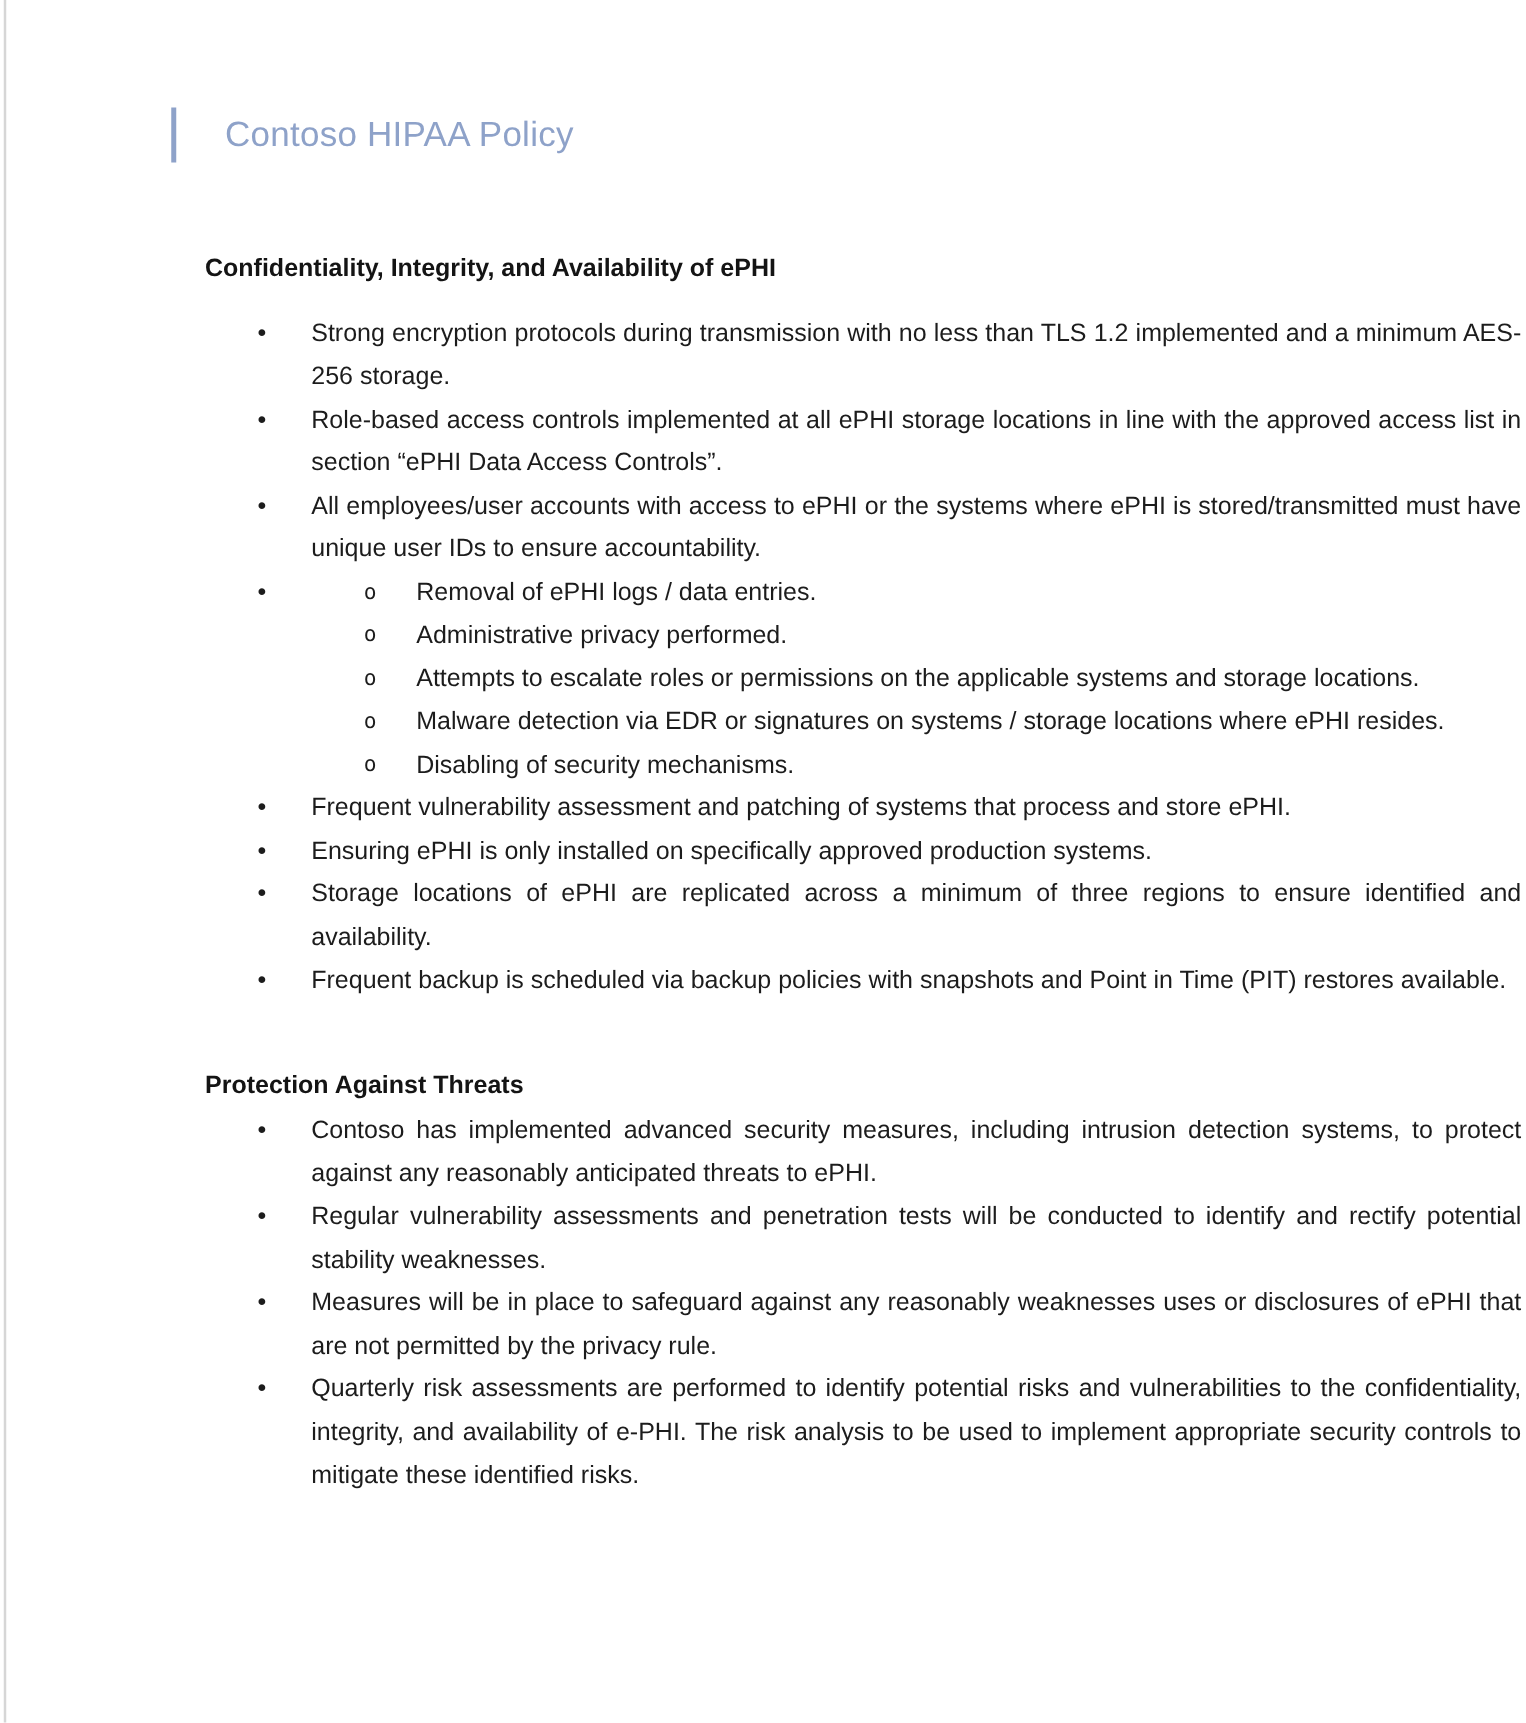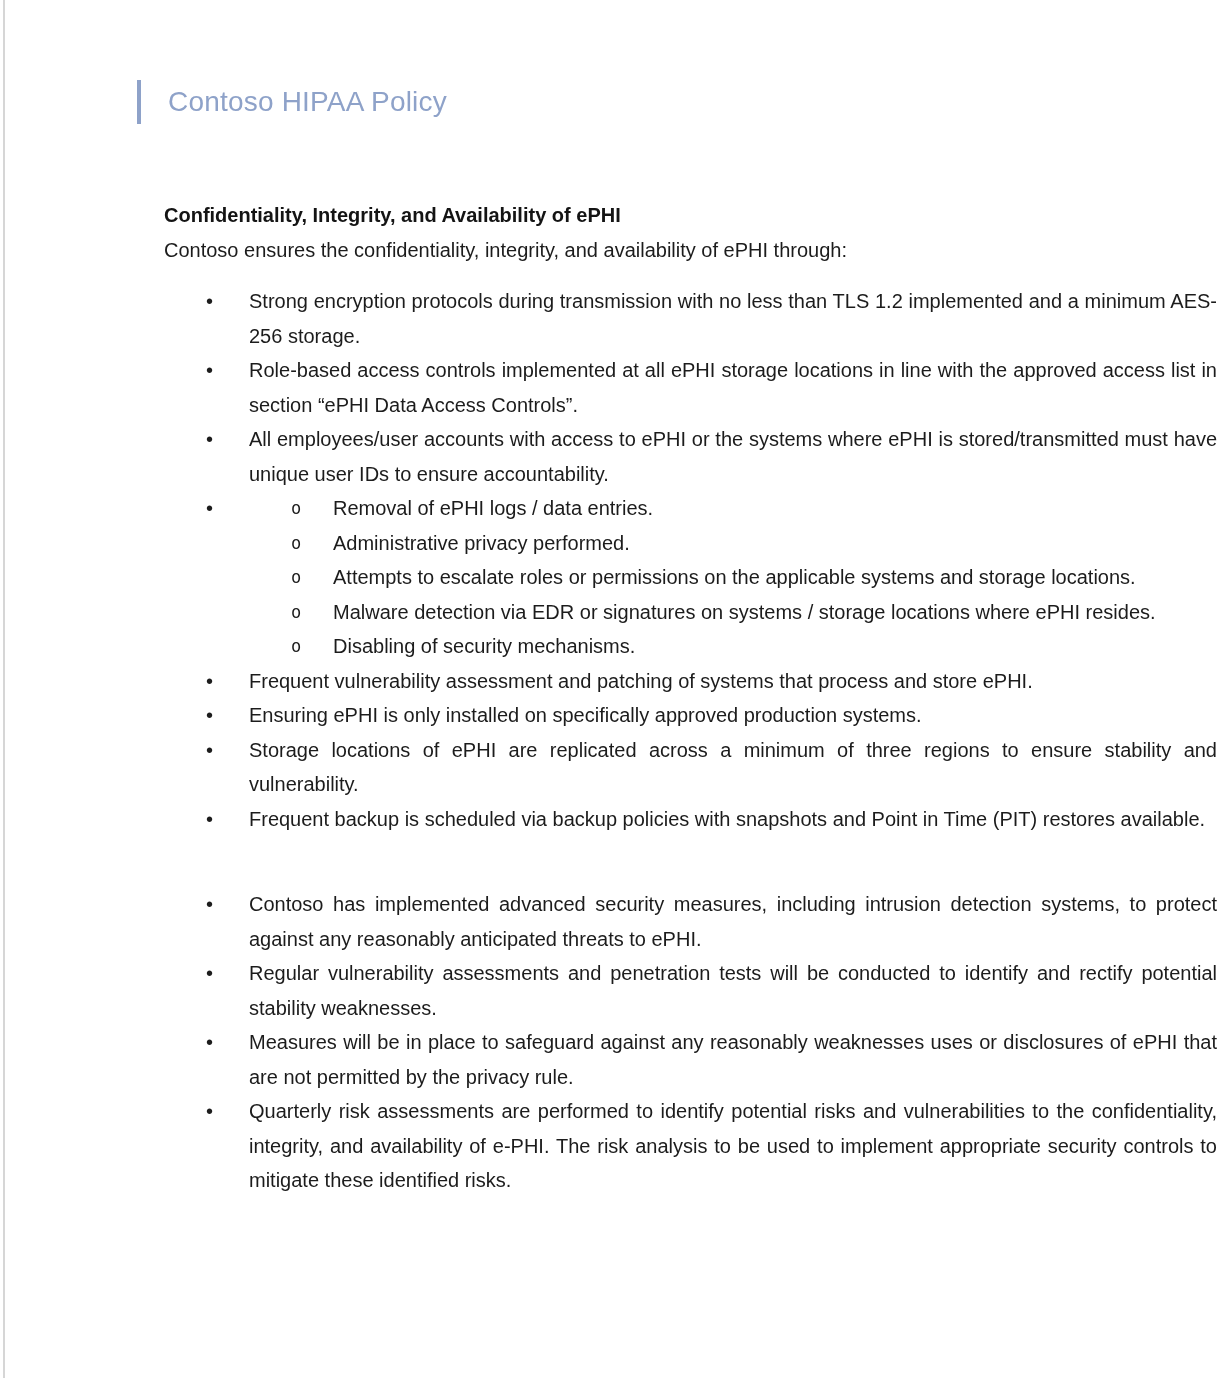--- a/index.html
+++ b/index.html
@@ -32,21 +32,21 @@
     align-items: center;
   }
   .title-accent {
     width: 4px;
     height: 44px;
     background: #8ea2c9;
     margin-right: 27px;
     flex: 0 0 auto;
   }
   .doc-title {
-    margin: 0;
+    margin: 12px;
     font-size: 28px;
     font-weight: 400;
     letter-spacing: 0.2px;
     color: #8ea2c9;
     white-space: nowrap;
   }
   .content {
     position: absolute;
     left: 164px;
     top: 166px;
@@ -113,21 +113,20 @@
 
   <div class="title-row">
     <div class="title-accent"></div>
     <h1 class="doc-title">Contoso HIPAA Policy</h1>
   </div>
 
   <div class="content">
 
     <section>
       <h2 class="sec-heading">Confidentiality, Integrity, and Availability of ePHI</h2>
-      <p class="intro">Contoso ensures the confidentiality, integrity, and availability of ePHI through:</p>
 
       <div class="list">
 
         <div class="b-item">
           <span class="b-glyph">•</span>
           <span class="b-text">Strong encryption protocols during transmission with no less than TLS 1.2 implemented and a minimum AES-256 storage.</span>
         </div>
 
         <div class="b-item">
           <span class="b-glyph">•</span>
@@ -172,34 +171,35 @@
           <span class="b-text">Frequent vulnerability assessment and patching of systems that process and store ePHI.</span>
         </div>
 
         <div class="b-item">
           <span class="b-glyph">•</span>
           <span class="b-text">Ensuring ePHI is only installed on specifically approved production systems.</span>
         </div>
 
         <div class="b-item">
           <span class="b-glyph">•</span>
-          <span class="b-text">Storage locations of ePHI are replicated across a minimum of three regions to ensure stability and vulnerability.</span>
+          <span class="b-text">Storage locations of ePHI are replicated across a minimum of three regions to ensure identified and availability.</span>
         </div>
 
         <div class="b-item">
           <span class="b-glyph">•</span>
           <span class="b-text">Frequent backup is scheduled via backup policies with snapshots and Point in Time (PIT) restores available.</span>
         </div>
 
       </div>
     </section>
 
     <div class="section-gap"></div>
 
     <section>
+      <h2 class="sec-heading">Protection Against Threats</h2>
 
       <div class="list tight">
 
         <div class="b-item">
           <span class="b-glyph">•</span>
           <span class="b-text">Contoso has implemented advanced security measures, including intrusion detection systems, to protect against any reasonably anticipated threats to ePHI.</span>
         </div>
 
         <div class="b-item">
           <span class="b-glyph">•</span>

